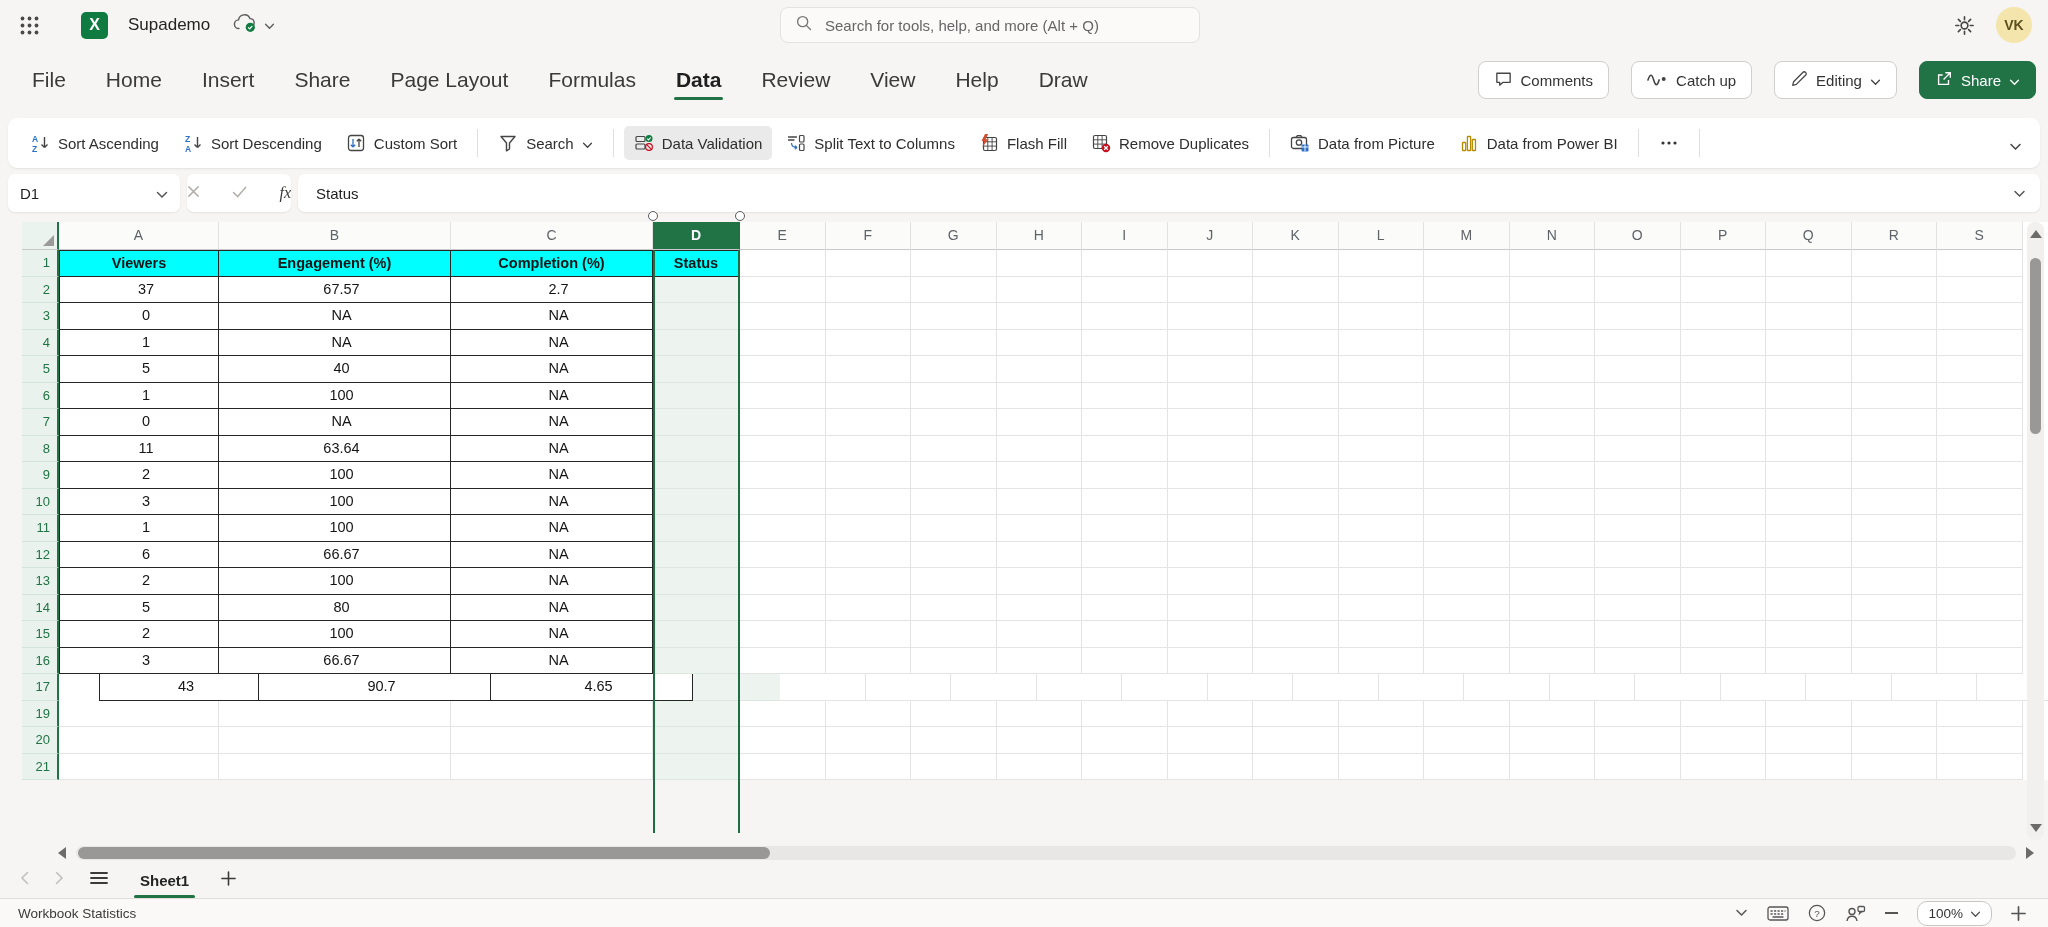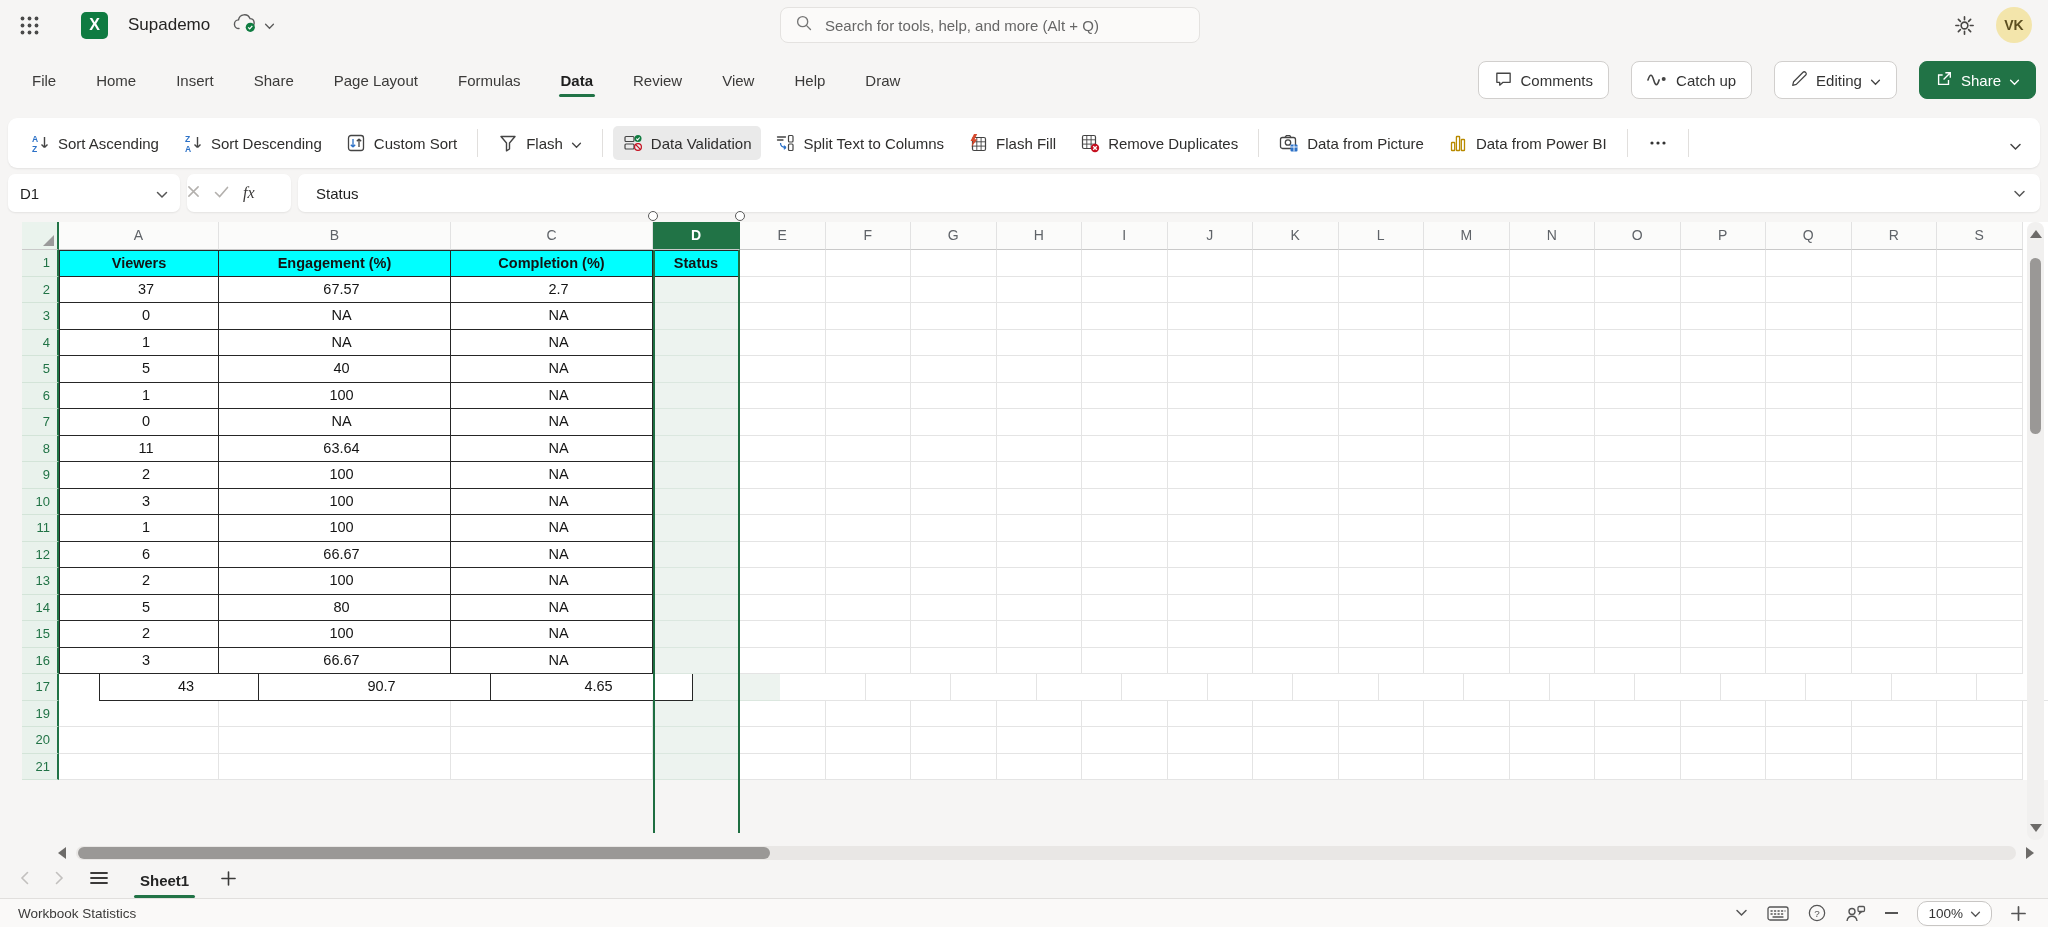--- a/index.html
+++ b/index.html
@@ -17,41 +17,41 @@
              border:1px solid #e4e2e0;border-radius:8px;display:flex;align-items:center;gap:10px;padding:0 14px;box-sizing:border-box;}
   .searchbox input{border:none;outline:none;background:transparent;font-size:15px;color:#555;width:100%;
                    font-family:"Liberation Sans",sans-serif;}
   .searchbox input::placeholder{color:#666;}
   .tb-right{position:absolute;right:16px;top:0;height:50px;display:flex;align-items:center;gap:20px;}
   .avatar{width:36px;height:36px;border-radius:50%;background:#f3e5ab;color:#5c4f21;font-weight:bold;
           font-size:14px;display:flex;align-items:center;justify-content:center;}
   
   .menubar{position:absolute;left:0;top:50px;width:2048px;height:60px;display:flex;align-items:center;}
   .menu-items{display:flex;align-items:center;gap:36px;padding-left:30px;}
-  .menu-item{font-size:15px;color:#3b3a39;cursor:pointer;position:relative;padding:10px 2px;}
+  .menu-item{font-size:21px;color:#3b3a39;cursor:pointer;position:relative;padding:10px 2px;}
   .menu-item.active{font-weight:bold;color:#1f1f1f;}
   .menu-item.active::after{content:"";position:absolute;left:0;right:0;bottom:2px;height:3px;background:#217346;border-radius:2px;}
   .menu-right{position:absolute;right:12px;top:0;height:60px;display:flex;align-items:center;gap:22px;}
   .pill{display:flex;align-items:center;gap:8px;height:38px;padding:0 15px;background:#fff;border:1px solid #d1cfcd;
         border-radius:8px;font-size:15px;color:#333;cursor:pointer;font-family:"Liberation Sans",sans-serif;}
   .pill.share{background:#217346;border-color:#217346;color:#fff;}
   
   .ribbon{position:absolute;left:8px;top:118px;width:2032px;height:50px;background:#fff;border-radius:9px;
           box-shadow:0 1px 2px rgba(0,0,0,0.08);display:flex;align-items:center;}
   .ribbon-items{display:flex;align-items:center;gap:4px;padding-left:12px;}
   .rbtn{display:flex;align-items:center;gap:8px;padding:7px 10px;border-radius:5px;font-size:15px;color:#2f2e2d;cursor:pointer;white-space:nowrap;}
   .rbtn.active{background:#eaeaea;}
   .rsep{width:1px;height:28px;background:#e1dfdd;margin:0 6px;}
   .ribbon-chev{position:absolute;right:18px;top:19px;color:#444;}
   
   .fbar{position:absolute;left:8px;top:174px;width:2032px;height:38px;display:flex;gap:7px;}
   .namebox{width:172px;background:#fff;border-radius:7px;box-shadow:0 1px 2px rgba(0,0,0,0.08);display:flex;
            align-items:center;justify-content:space-between;padding:0 12px;box-sizing:border-box;font-size:15px;color:#1f1f1f;cursor:pointer;}
   .fbtns{width:104px;background:#fff;border-radius:7px;box-shadow:0 1px 2px rgba(0,0,0,0.08);display:flex;
-         align-items:center;justify-content:flex-start;gap:14px;}
+         align-items:center;justify-content:space-between;gap:14px;}
   .fx{font-family:"Liberation Serif",serif;font-style:italic;font-size:16px;color:#3b3a39;}
   .finput{flex:1;background:#fff;border-radius:7px;box-shadow:0 1px 2px rgba(0,0,0,0.08);display:flex;
           align-items:center;padding:0 16px;position:relative;}
   .finput input{border:none;outline:none;background:transparent;font-size:15px;color:#1f1f1f;width:95%;
                 font-family:"Liberation Sans",sans-serif;}
   .fchev{position:absolute;right:14px;color:#555;}
   
   #grid{position:absolute;left:22px;top:222px;background:#fff;}
   .ghead{display:flex;height:28px;}
   .grow{display:flex;height:26.5px;}
@@ -255,21 +255,21 @@
           </span>
           <span>Custom Sort</span>
         </div>
         <span class="rsep"></span>
         <div class="rbtn">
           <span style="display:flex">
             <svg width="20" height="20" viewBox="0 0 20 20">
               <path d="M3 3.5h14L11.5 10v6l-3 1.8v-7.8z" fill="none" stroke="#444" stroke-width="1.4" stroke-linejoin="round"></path>
             </svg>
           </span>
-          <span>Flash</span>
+          <span>Search</span>
           <span><svg width="11" height="7" viewBox="0 0 12 8">
               <path d="M1.5 1.5 6 6l4.5-4.5" fill="none" stroke="#444" stroke-width="1.5" stroke-linecap="round"></path>
             </svg></span>
         </div>
         <span class="rsep"></span>
         <div class="rbtn active">
           <span style="display:flex">
             <svg width="20" height="20" viewBox="0 0 20 20">
               <rect x="2" y="3.5" width="9" height="5" rx="1" fill="none" stroke="#444" stroke-width="1.2"></rect>
               <rect x="2" y="11" width="9" height="5" rx="1" fill="none" stroke="#444" stroke-width="1.2"></rect>

